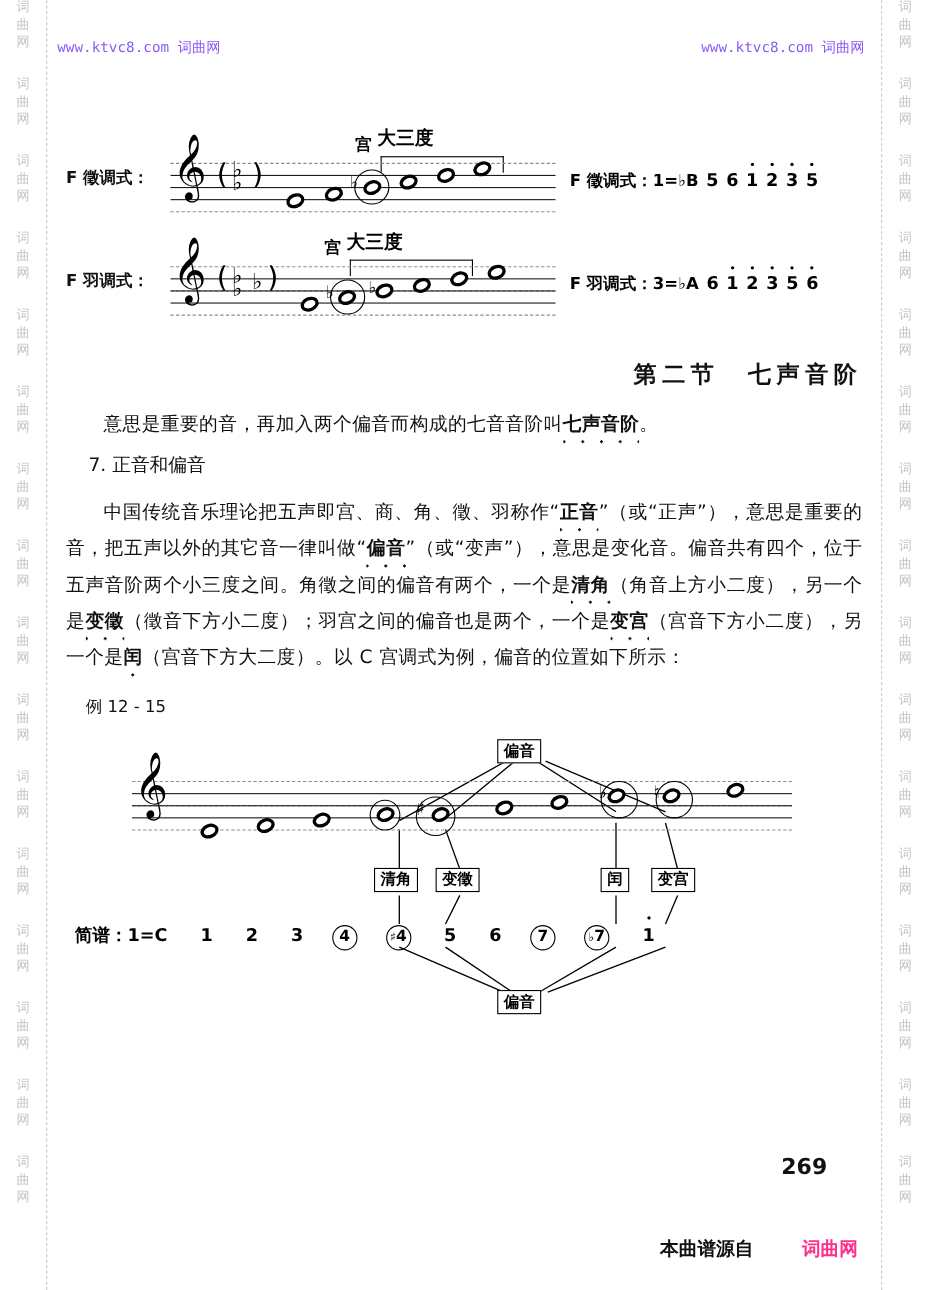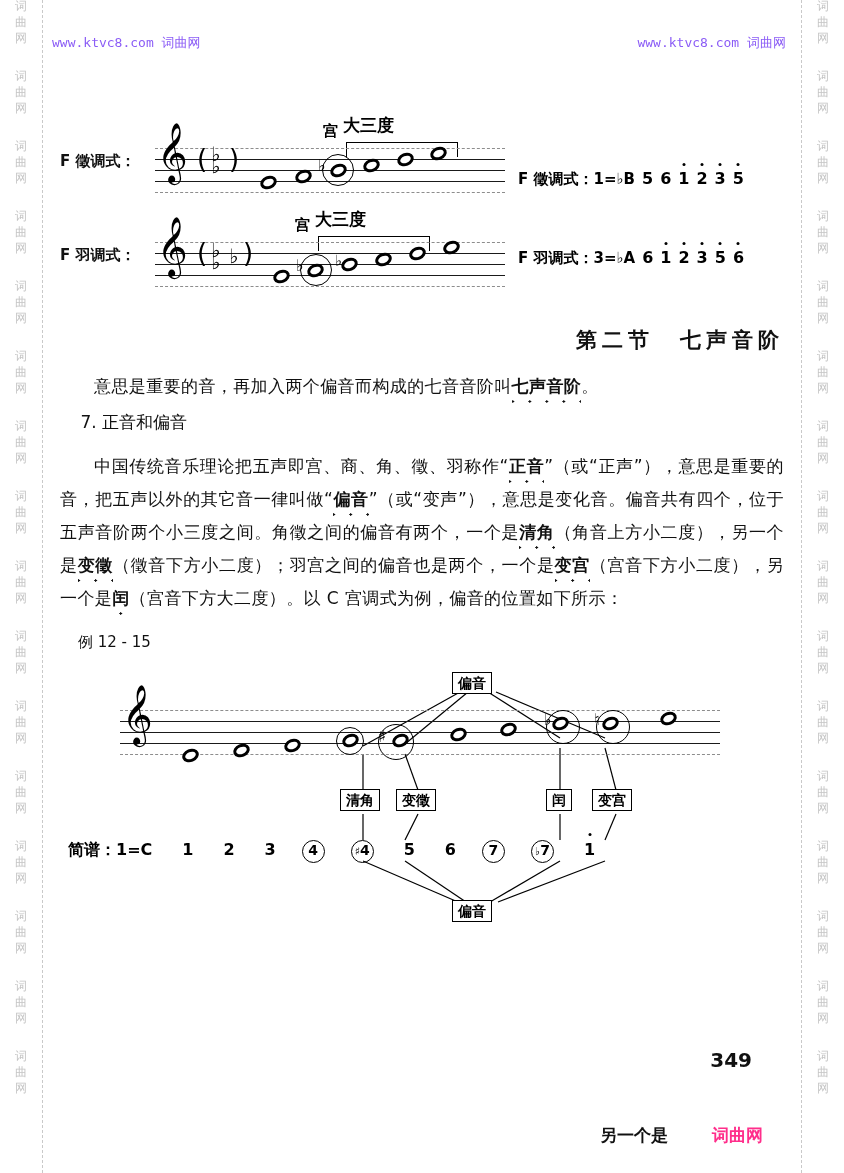--- a/index.html
+++ b/index.html
@@ -287,21 +287,21 @@
         <div class="note hollow" style="left:105px;top:28px;"></div>
         <div class="note hollow" style="left:140px;top:22px;"></div>
         <div class="note hollow" style="left:175px;top:16px;"></div>
         <div class="note hollow" style="left:208px;top:11px;"></div>
         <div class="note hollow" style="left:242px;top:5px;"></div>
         <div class="note hollow" style="left:275px;top:-1px;"></div>
         <div class="circ" style="left:167px;top:6px;width:30px;height:30px;"></div>
         <div class="acc" style="left:163px;top:10px;font-size:16px;">♭</div>
       </div>
 
-      <div class="jianpu" style="left:458px;top:34px;margin-top:15px;">
+      <div class="jianpu" style="left:458px;top:34px;">
         <span>F 徵调式：1=</span><span>♭B</span><span id="jp0"><span class="n">5</span><span class="n">6</span><span class="n"><span class="dot up"></span>1</span><span class="n"><span class="dot up"></span>2</span><span class="n"><span class="dot up"></span>3</span><span class="n"><span class="dot up"></span>5</span></span>
       </div>
     </div>
 
     <div class="ex-row" style="margin-top:8px;">
       <div class="ex-label" style="left:0px;top:32px;">F 羽调式：</div>
 
       <div class="cap" style="left:235px;top:2px;">宫</div>
       <div class="cap big" style="left:255px;top:-6px;">大三度</div>
       <div class="brace" style="left:258px;top:22px;width:110px;height:14px;"></div>
@@ -412,20 +412,20 @@
 
       <div class="jrow" style="left:8px;top:182px;">
         <span>简谱：1=C</span><span id="jpDiagram"><span style="display:inline-block;margin-left:30px;position:relative;">1</span><span style="display:inline-block;margin-left:30px;position:relative;">2</span><span style="display:inline-block;margin-left:30px;position:relative;">3</span><span style="display:inline-block;margin-left:26px;position:relative;"><span class="cnum">4</span></span><span style="display:inline-block;margin-left:26px;position:relative;"><span class="cnum"><span style="font-size:11px;">♯</span>4</span></span><span style="display:inline-block;margin-left:30px;position:relative;">5</span><span style="display:inline-block;margin-left:30px;position:relative;">6</span><span style="display:inline-block;margin-left:26px;position:relative;"><span class="cnum">7</span></span><span style="display:inline-block;margin-left:26px;position:relative;"><span class="cnum"><span style="font-size:11px;">♭</span>7</span></span><span style="display:inline-block;margin-left:30px;position:relative;">1<span style="position:absolute;left:50%;top:-7px;transform:translateX(-50%);width:3px;height:3px;background:#000;border-radius:50%;"></span></span></span>
       </div>
 
       <div class="dbox" style="left:392px;top:242px;">偏音</div>
     </div>
 
   </div>
 
-  <div class="pageno">349</div>
+  <div class="pageno">269</div>
 
   <div class="footer">
-    <span class="f1">另一个是</span>
+    <span class="f1">本曲谱源自</span>
     <span class="f2" id="brand" style="color: rgb(255, 46, 139);">词曲网</span>
   </div>
 
 </div>
 
 </body></html>

